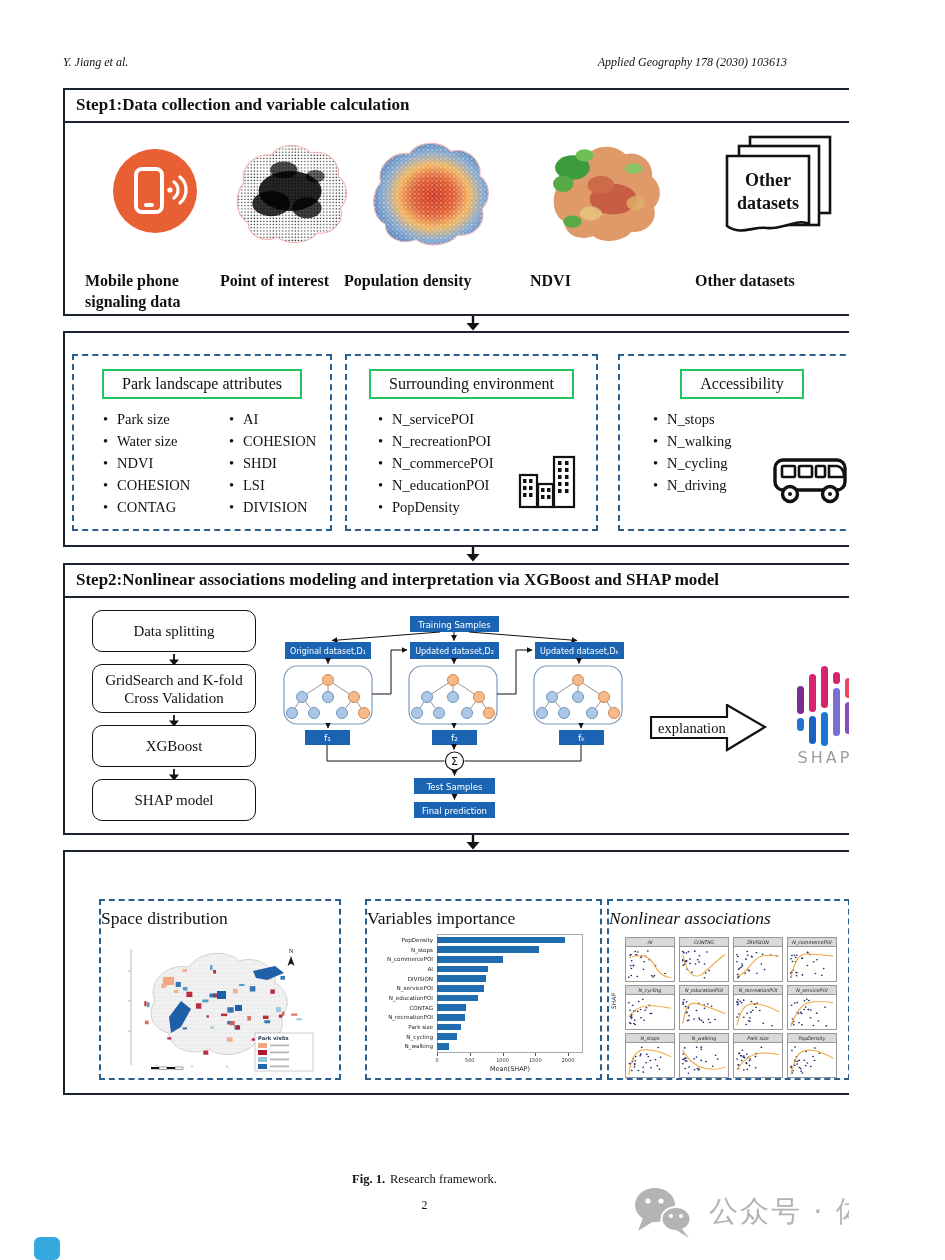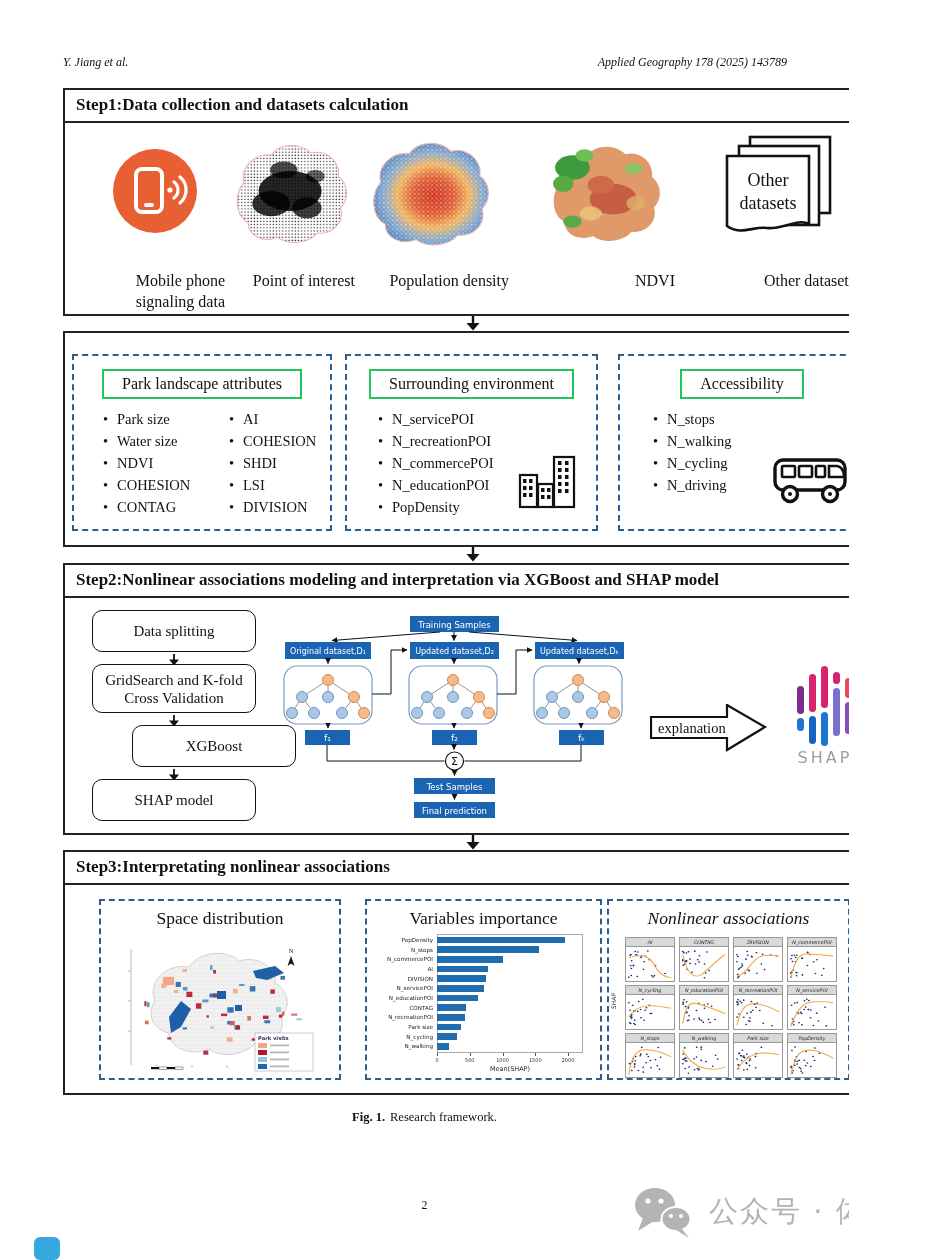--- a/index.html
+++ b/index.html
@@ -9,21 +9,21 @@
   .hdr-left{left:63px;}
   .hdr-right{right:62px;text-align:right;}
   .box{position:absolute;left:63px;width:818px;border:2px solid #1c2430;background:#fff;box-sizing:border-box;}
   .box-title{font-weight:bold;font-size:17px;padding:5px 11px 6px 11px;border-bottom:2px solid #1c2430;}
   #step1{top:88px;height:228px;}
   #mid{top:331px;height:216px;}
   #step2{top:563px;height:272px;}
   #step3{top:850px;height:245px;}
   .varrow{position:absolute;left:466px;width:14px;height:15px;}
   
-  .s1-item{position:absolute;top:36px;text-align:right;}
+  .s1-item{position:absolute;top:36px;text-align:left;font-weight:bold;}
   .s1-img{height:130px;display:flex;align-items:center;justify-content:center;}
   .s1-label{font-size:16px;line-height:21px;margin-top:14px;}
   .phone-circle{width:84px;height:84px;border-radius:50%;background:#e85f33;display:flex;align-items:center;justify-content:center;}
   
   .dashed{position:absolute;border:2px dashed #2d5f8e;background:#fff;box-sizing:border-box;}
   .dbox-title{display:block;margin:13px auto 0 auto;width:max-content;border:2px solid #22c55e;padding:4px 18px;font-size:16px;text-align:center;background:#fff;}
   .blist{margin:9px 0 0 0;padding:0;}
   .blist li{list-style:none;position:relative;padding-left:17px;font-size:14.5px;line-height:22px;}
   .blist li::before{content:"\2022";position:absolute;left:3px;}
   .park-cols{display:flex;}
@@ -32,54 +32,54 @@
   .sur-list{margin-left:28px;}
   .acc-list{margin-left:30px;}
   .corner-icon{position:absolute;}
   
   .pbox{position:absolute;left:27px;width:164px;border:1.6px solid #111;border-radius:10px;display:flex;align-items:center;justify-content:center;text-align:center;font-size:15px;line-height:18px;padding:2px 10px;box-sizing:border-box;background:#fff;}
   .mini-arrow{position:absolute;left:103px;width:12px;height:12px;}
   .flow-svg{position:absolute;left:207px;top:37px;}
   .expl-svg{position:absolute;left:585px;top:139px;}
   .shap-svg{position:absolute;left:720px;top:95px;}
   
-  .panel-title{text-align:center;font-size:17.5px;margin-top:7px;}
+  .panel-title{text-align:left;font-size:17.5px;margin-top:7px;}
   .space-svg{position:absolute;left:16px;top:38px;}
   #imp-chart{position:absolute;left:8px;top:32px;width:220px;height:146px;}
   .imp-frame{position:absolute;left:62px;top:1px;width:146px;height:119px;border:1px solid #aaa;box-sizing:border-box;}
   #imp-rows{position:absolute;left:0;top:2px;}
   .imp-row{display:flex;align-items:center;height:9.7px;}
   .imp-label{width:58px;text-align:right;font-size:5.6px;padding-right:4px;font-family:"DejaVu Sans",sans-serif;color:#222;white-space:nowrap;}
   .imp-bar{height:6.6px;background:#1f6cb0;}
   .imp-tick{position:absolute;top:120px;width:1px;height:3px;background:#555;}
   .imp-ticklab{position:absolute;top:124px;width:14px;margin-left:-7px;text-align:center;font-size:5px;font-family:"DejaVu Sans",sans-serif;color:#333;}
   .imp-xlabel{position:absolute;left:62px;top:132px;width:146px;text-align:center;font-size:6.5px;font-family:"DejaVu Sans",sans-serif;color:#222;}
   #nl-grid{position:absolute;left:16px;top:36px;display:grid;grid-template-columns:repeat(4,50px);gap:3px 4px;}
   .nl-cell{width:50px;}
   .nl-title{height:9px;background:#d9d9d9;border:1px solid #999;border-bottom:none;font-size:4.8px;line-height:9px;text-align:center;overflow:hidden;font-family:"DejaVu Sans",sans-serif;color:#222;box-sizing:border-box;}
   .nl-svg{width:50px;height:36px;border:1px solid #999;display:block;background:#fff;box-sizing:border-box;}
   .nl-ylabel{position:absolute;left:1px;top:108px;font-size:6px;font-family:"DejaVu Sans",sans-serif;color:#333;transform:rotate(-90deg);transform-origin:left top;}
   
-  .caption{position:absolute;top:1110px;width:100%;text-align:center;font-size:12.5px;}
+  .caption{position:absolute;top:1172px;width:100%;text-align:center;font-size:12.5px;}
   .caption .cap-label{font-weight:bold;margin-right:5px;}
   .pageno{position:absolute;top:1198px;width:100%;text-align:center;font-size:12px;}
   .wm{position:absolute;left:630px;top:1184px;display:flex;align-items:center;gap:13px;color:#b3b3b3;}
   .wm-text{font-size:29px;font-family:"DejaVu Sans",sans-serif;letter-spacing:2px;white-space:nowrap;}
   .corner-logo{position:absolute;left:34px;top:1237px;width:26px;height:23px;background:#35a8e0;border-radius:6px;}
 </style>
 </head>
 <body>
 
 <div class="page">
 
   <div class="hdr hdr-left">Y. Jiang et al.</div>
-  <div class="hdr hdr-right">Applied Geography 178 (2025) 143789</div>
+  <div class="hdr hdr-right">Applied Geography 178 (2030) 103613</div>
 
   <div class="box" id="step1">
-    <div class="box-title">Step1:Data collection and datasets calculation</div>
+    <div class="box-title">Step1:Data collection and variable calculation</div>
 
     <div class="s1-item" style="left:20px;width:140px;">
       <div class="s1-img">
         <div class="phone-circle">
           <svg width="84" height="84" viewBox="0 0 84 84">
             <rect x="23" y="20" width="26" height="43" rx="6" fill="none" stroke="#fff" stroke-width="4"></rect>
             <rect x="31" y="54" width="10" height="4" rx="2" fill="#fff"></rect>
             <circle cx="57" cy="41" r="2.6" fill="#fff"></circle>
             <path d="M61,33 A10,10 0 0 1 61,49" fill="none" stroke="#fff" stroke-width="3.2" stroke-linecap="round"></path>
             <path d="M67,28 A17,17 0 0 1 67,54" fill="none" stroke="#fff" stroke-width="3.2" stroke-linecap="round"></path>
@@ -271,21 +271,21 @@
     <div class="pbox" style="top:45px;height:42px;">Data splitting</div>
     <div class="mini-arrow" style="top:87px;"><svg width="12" height="12" viewBox="0 0 12 12">
           <rect x="5.1" y="0" width="1.8" height="6" fill="#111"></rect>
           <polygon points="1,5.5 11,5.5 6,11.5" fill="#111"></polygon>
         </svg></div>
     <div class="pbox" style="top:99px;height:49px;">GridSearch and K-fold Cross Validation</div>
     <div class="mini-arrow" style="top:148px;"><svg width="12" height="12" viewBox="0 0 12 12">
           <rect x="5.1" y="0" width="1.8" height="6" fill="#111"></rect>
           <polygon points="1,5.5 11,5.5 6,11.5" fill="#111"></polygon>
         </svg></div>
-    <div class="pbox" style="top:160px;height:42px;margin-left:40px;">XGBoost</div>
+    <div class="pbox" style="top:160px;height:42px;">XGBoost</div>
     <div class="mini-arrow" style="top:202px;"><svg width="12" height="12" viewBox="0 0 12 12">
           <rect x="5.1" y="0" width="1.8" height="6" fill="#111"></rect>
           <polygon points="1,5.5 11,5.5 6,11.5" fill="#111"></polygon>
         </svg></div>
     <div class="pbox" style="top:214px;height:42px;">SHAP model</div>
 
     <svg class="flow-svg" width="372" height="230" viewBox="0 0 372 230">
       <defs>
         <marker id="ah" markerWidth="7" markerHeight="7" refX="5.5" refY="3" orient="auto">
           <path d="M0,0 L6,3 L0,6 Z" fill="#111"></path>
@@ -393,21 +393,20 @@
   </div>
 
   <div class="varrow" style="top:835px;">
     <svg width="14" height="15" viewBox="0 0 14 15">
         <rect x="5.8" y="0" width="2.4" height="7.5" fill="#111"></rect>
         <polygon points="0.5,7 13.5,7 7,14.5" fill="#111"></polygon>
       </svg>
   </div>
 
   <div class="box" id="step3">
-    <div class="box-title">Step3:Interpretating nonlinear associations</div>
 
     <div class="dashed" style="left:34px;top:47px;width:242px;height:181px;">
       <div class="panel-title">Space distribution</div>
       <svg class="space-svg" width="208" height="138" viewBox="0 0 208 138">
         <defs>
           <pattern id="gdots" width="4" height="4" patternUnits="userSpaceOnUse">
             <rect width="4" height="4" fill="#f3f3f3"></rect>
             <circle cx="1.3" cy="1.3" r="0.6" fill="#d4d4d4"></circle>
             <circle cx="3" cy="3" r="0.45" fill="#c8c8c8"></circle>
           </pattern>

